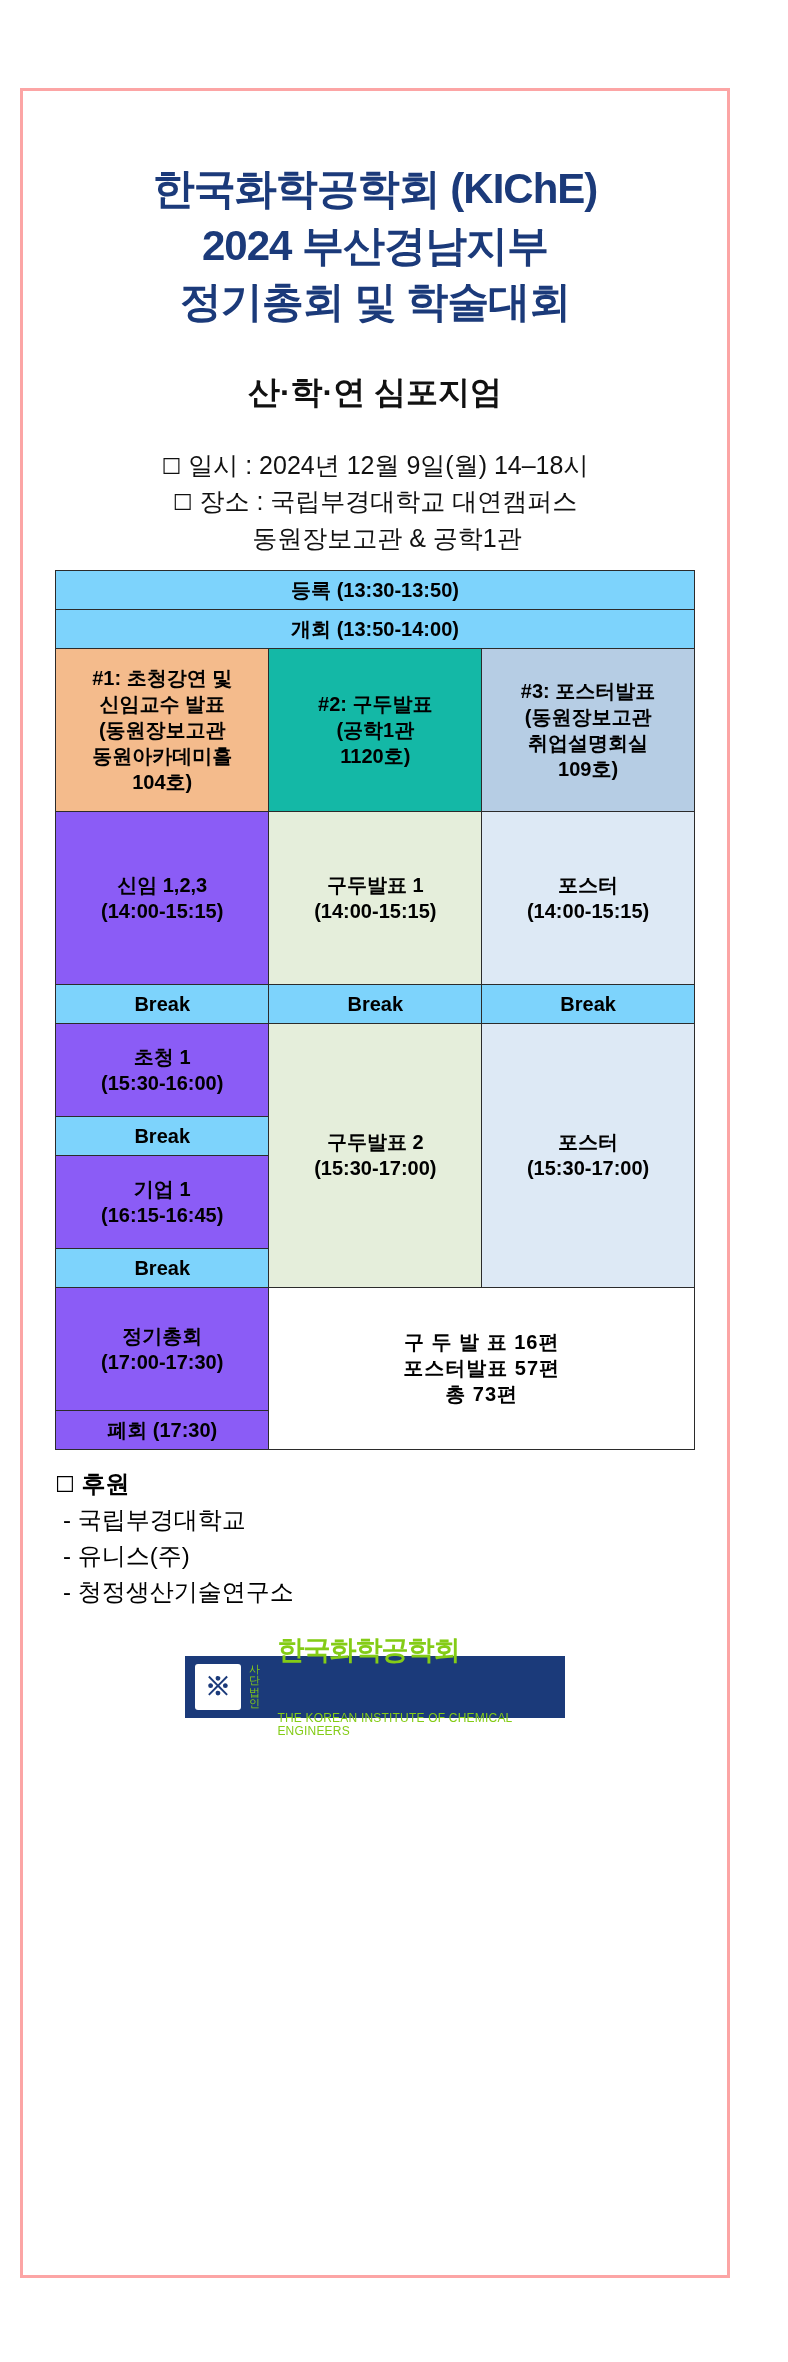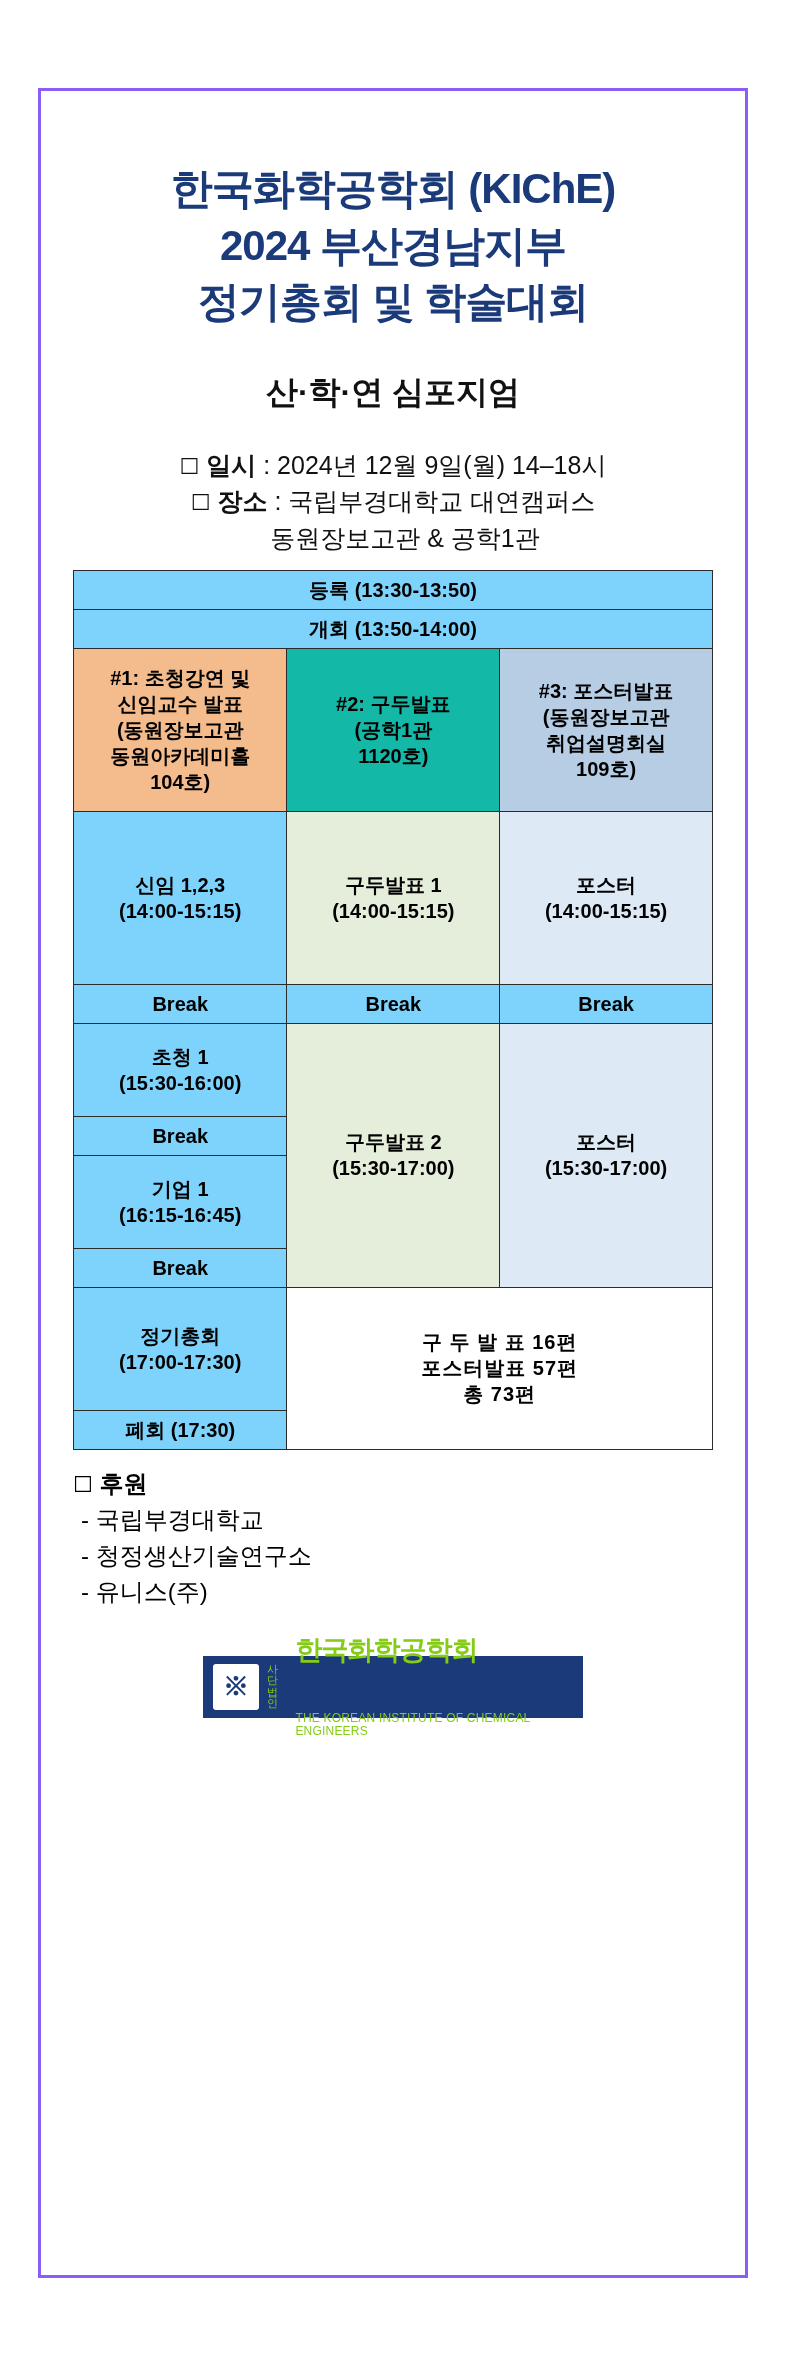--- a/index.html
+++ b/index.html
@@ -9,25 +9,25 @@
   }
   body {
     width: 788px;
     height: 2362px;
     font-family: "Liberation Sans", sans-serif;
     color: #000000;
     position: relative;
   }
   .poster {
     position: absolute;
-    left: 38px;
+    left: 20px;
     top: 88px;
     width: 710px;
     height: 2190px;
-    border: 3px solid #8b5cf6;
+    border: 3px solid #fca5a5;
     box-sizing: border-box;
     background: #ffffff;
   }
   .inner {
     padding: 40px 32px 20px 32px;
   }
   .title-block {
     text-align: center;
     color: #1b3a7a;
     font-weight: bold;
@@ -50,21 +50,21 @@
   .meta {
     margin-top: 32px;
     font-size: 25px;
     line-height: 1.45;
     color: #111111;
   }
   .meta-row {
     text-align: center;
   }
   .meta-label {
-    font-weight: bold;
+    font-weight: normal;
   }
   .meta-indent {
     text-align: center;
     padding-left: 24px;
   }
   .box-glyph {
     font-family: "DejaVu Sans", sans-serif;
     font-size: 22px;
   }
 
@@ -83,21 +83,21 @@
     line-height: 1.3;
     padding: 6px 2px;
   }
   td.reg, td.open {
     font-size: 20px;
     padding: 7px 2px;
   }
   td.hdr-a { background: #f4bb8c; }
   td.hdr-b { background: #14b8a6; }
   td.hdr-c { background: #b6cde4; }
-  td.cell-a { background: #7dd3fc; }
+  td.cell-a { background: #8b5cf6; }
   td.cell-b { background: #e5eedb; }
   td.cell-c { background: #dde9f5; }
   td.plain { background: #7dd3fc; }
   td.totals {
     background: #ffffff;
     font-size: 26px;
     line-height: 1.75;
     font-weight: bold;
     letter-spacing: 1px;
   }
@@ -237,22 +237,22 @@
         </tr>
       </tbody>
     </table>
 
     <div class="sponsor">
       <div>
         <span class="box-glyph">☐</span>
         <span class="sponsor-title">후원</span>
       </div>
       <div class="sponsor-item">- 국립부경대학교</div>
+      <div class="sponsor-item">-  유니스(주)</div>
       <div class="sponsor-item">- 청정생산기술연구소</div>
-      <div class="sponsor-item">-  유니스(주)</div>
     </div>
 
     <div class="logo-wrap">
       <div class="logo">
         <div class="logo-mark">※</div>
         <div class="logo-txt">
           <div class="logo-small">사단</div>
           <div class="logo-small">법인</div>
         </div>
         <div class="logo-txt">

